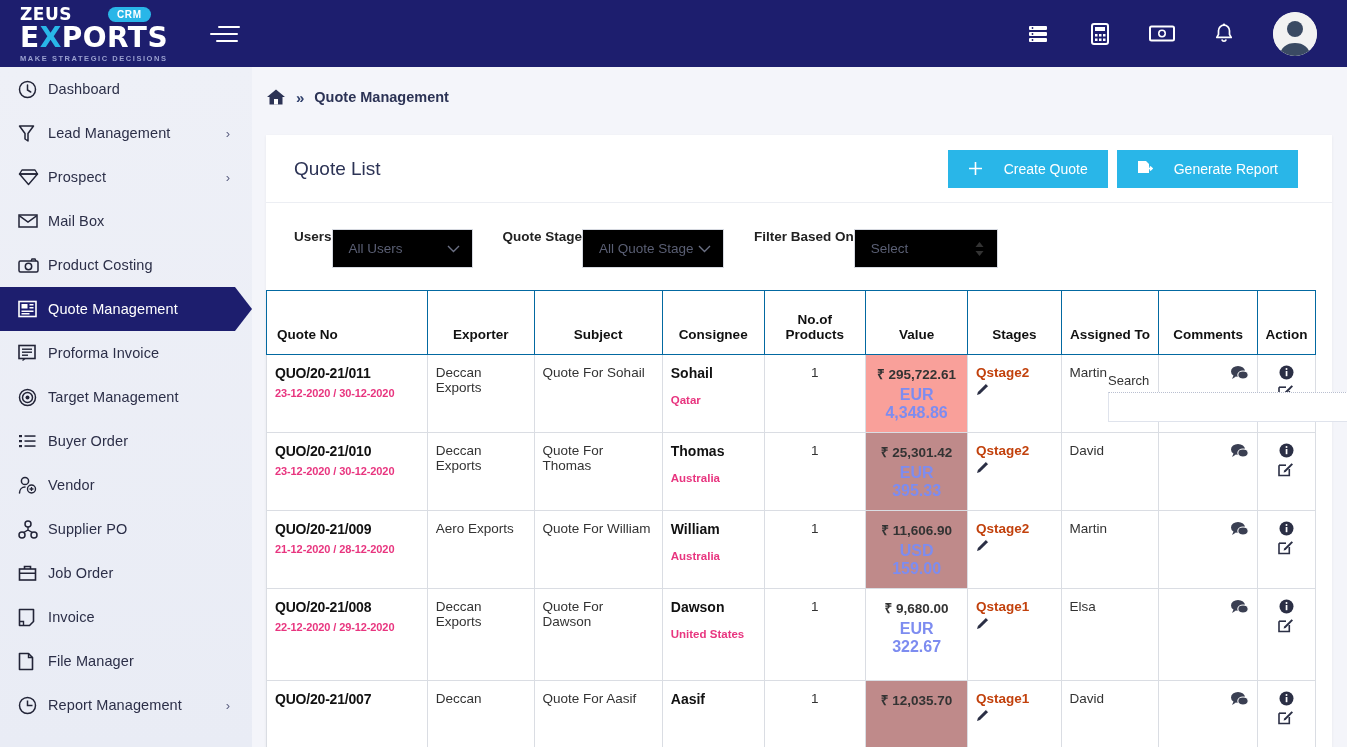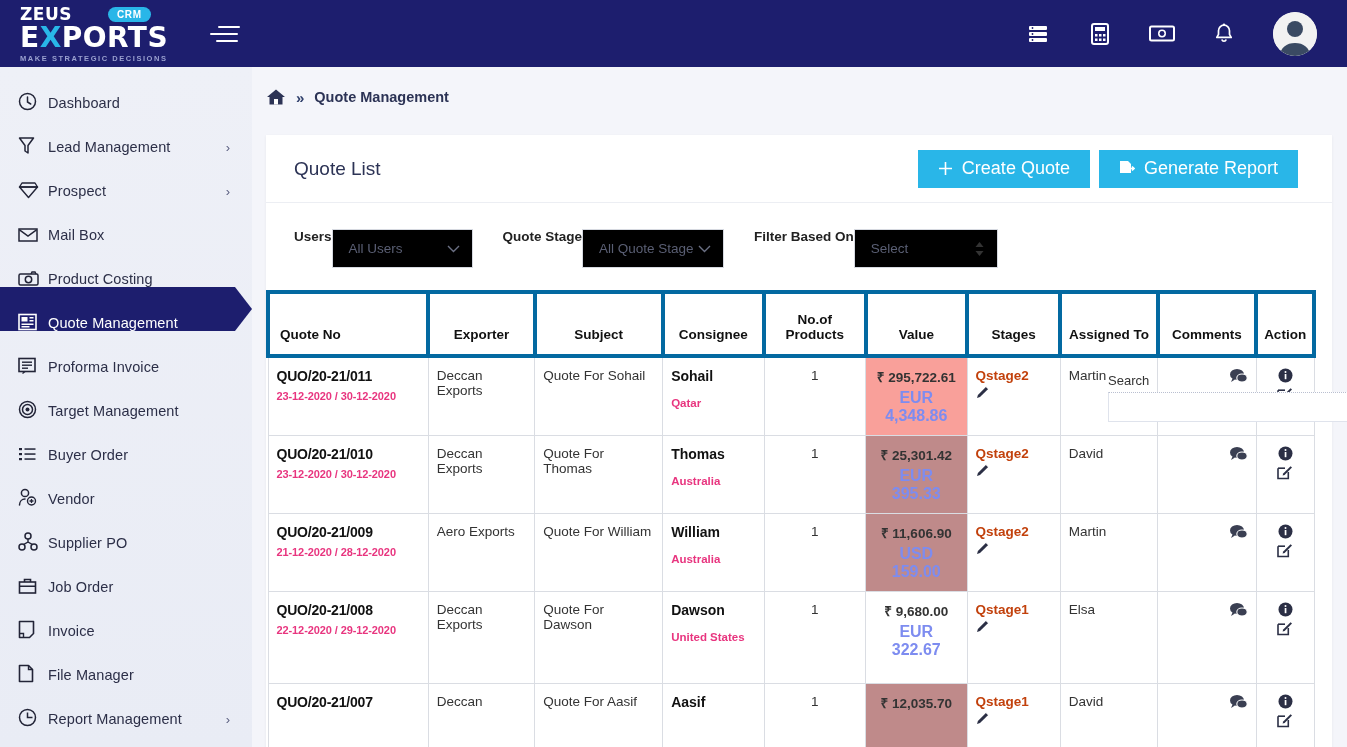--- a/index.html
+++ b/index.html
@@ -67,21 +67,21 @@
   }
 
   
   .sidebar {
     position: absolute; left: 0; top: 67px; width: 252px; height: 680px;
     background: linear-gradient(180deg,#eef0f7 0%, #e9ecf5 100%);
     overflow: hidden; z-index: 20;
   }
   .nav-item {
     position: relative;
-    height: 44px; display: flex; align-items: flex-end;
+    height: 44px; display: flex; align-items: center;
     padding-left: 18px; cursor: pointer;
     font-size: 14.5px; color: #2c2f48;
   }
   .nav-item .nav-ico {
     width: 30px; min-width: 30px; display: flex; align-items: center; justify-content: flex-start;
     color: #222437;
   }
   .nav-item .nav-label { flex: 1; letter-spacing: 0.1px; }
   .nav-item .chev { color: #5b5f80; font-size: 13px; padding-right: 22px; }
   .nav-item.active {
@@ -108,22 +108,22 @@
     background: #ffffff; box-shadow: 0 1px 3px rgba(0,0,0,0.06);
   }
   .card-head {
     height: 68px; display: flex; align-items: center; padding: 0 34px 0 28px;
     border-bottom: 1px solid #eceef3;
   }
   .card-title { font-size: 19px; color: #2c3355; font-weight: normal; }
   .head-actions { margin-left: auto; display: flex; gap: 9px; }
   .btn {
     background: #29b6e8; color: #ffffff; border: none;
-    height: 38px; padding: 0 20px; font-size: 18px; cursor: pointer;
-    display: flex; align-items: center; gap: 9px;
+    height: 38px; padding: 0 20px; font-size: 14px; cursor: pointer;
+    display: flex; align-items: center; gap: 21px;
     font-family: "Liberation Sans", sans-serif;
   }
   .btn .bi { display: flex; align-items: center; }
 
   
   .filters { display: flex; gap: 30px; padding: 26px 28px 12px 28px; }
   .fgroup { display: flex; }
   .flabel { font-size: 13.5px; font-weight: bold; color: #222; margin-bottom: 13px; }
   .fselect {
     height: 39px; border: 1px solid #d6d9e0; background: #000000;
@@ -145,21 +145,21 @@
   .searchinput {
     width: 240px; height: 30px; border: 1px solid #dfe3ec; border-top: 1px dotted #b9bfd0;
     background: #fff; outline: none; font-size: 13px; padding: 0 8px;
     font-family: "Liberation Sans", sans-serif;
   }
 
   
   .tablewrap { padding: 0 0 0 0; margin-top: 10px; }
   table.qtable { border-collapse: collapse; width: 1050px; margin-left: 0px; table-layout: fixed; }
   table.qtable th {
-    border: 4px solid #0369a1; font-size: 13.5px; font-weight: bold; color: #111;
+    border: 1px solid #0369a1; font-size: 13.5px; font-weight: bold; color: #111;
     vertical-align: bottom; padding: 10px 6px 12px 6px; text-align: center; height: 64px;
     background: #fff;
   }
   table.qtable th.left { text-align: left; padding-left: 10px; }
   table.qtable td {
     border: 1px solid #dadde3; font-size: 13.5px; color: #333;
     padding: 10px 8px; vertical-align: top; height: 70px;
   }
   .c-quote { width: 158px; }
   .c-exp { width: 105px; }

